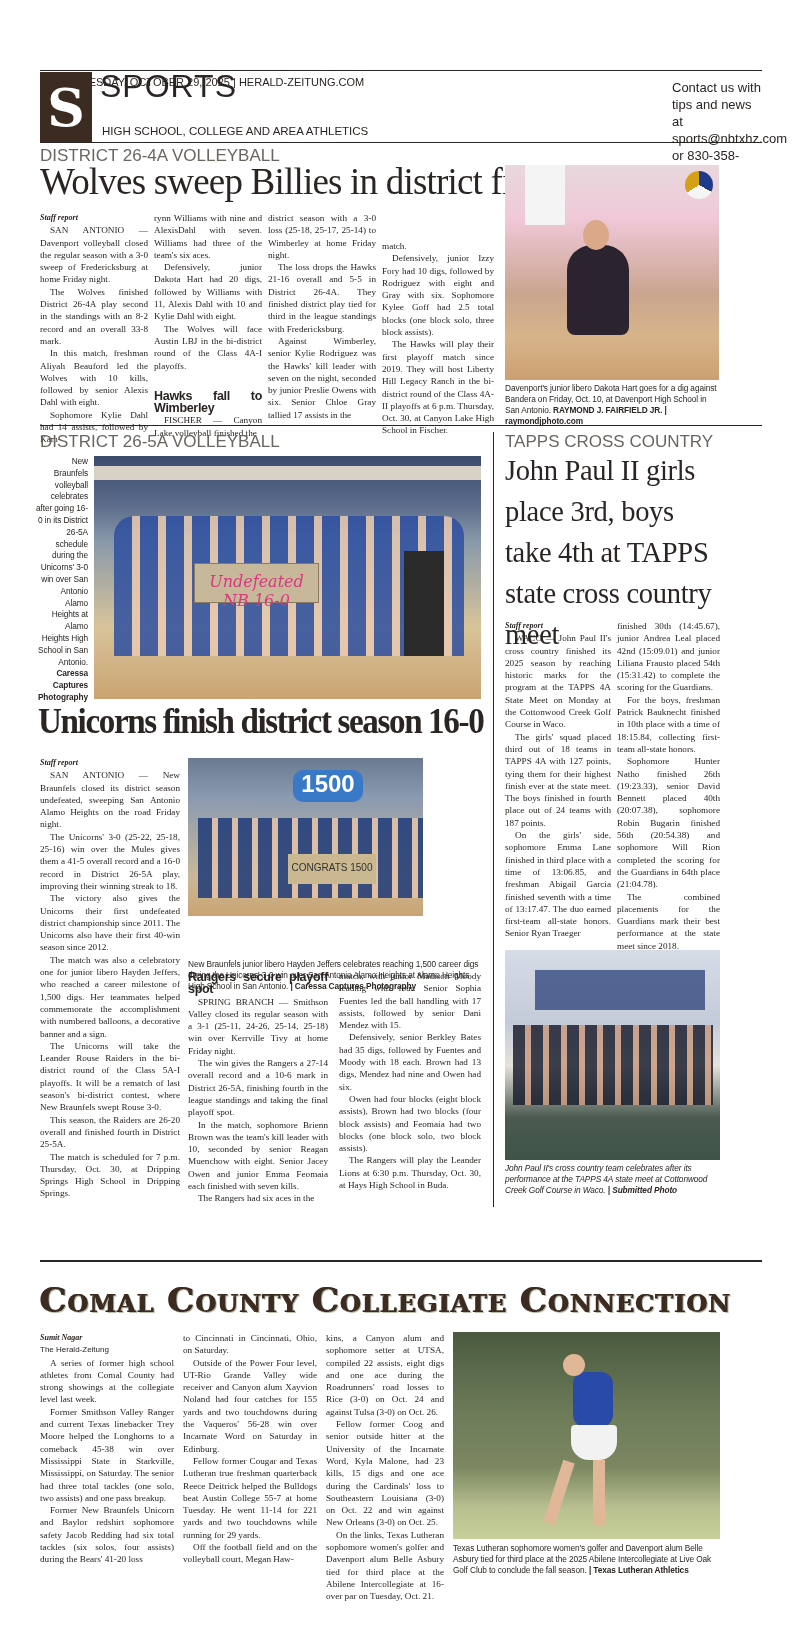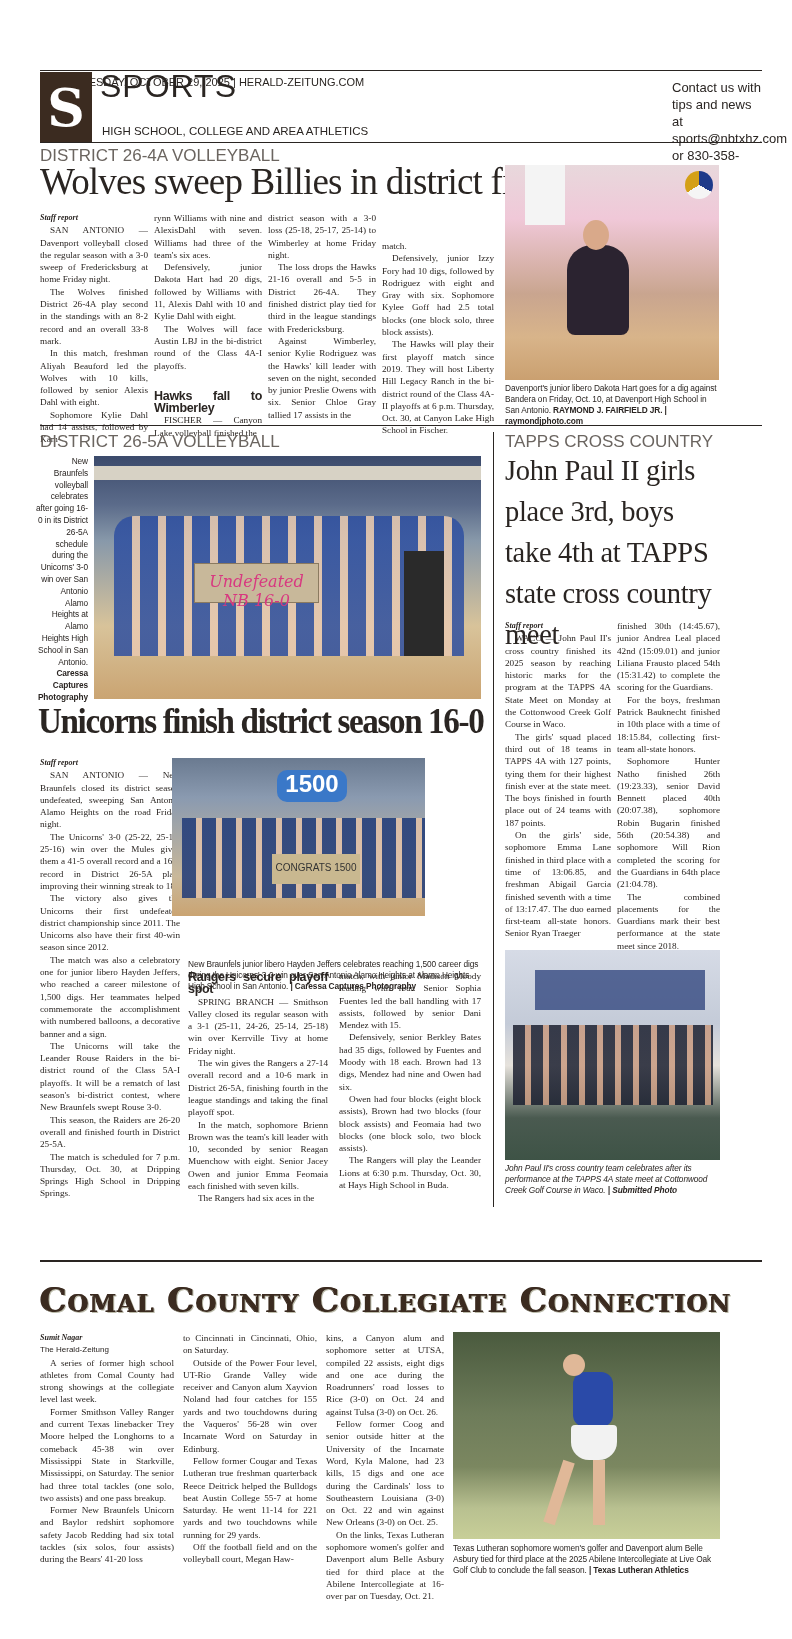--- a/index.html
+++ b/index.html
@@ -101,21 +101,21 @@
   <p class="byline">Staff report</p>
   <p>SAN ANTONIO — New Braunfels closed its district season undefeated, sweeping San Antonio Alamo Heights on the road Friday night.</p>
   <p>The Unicorns' 3-0 (25-22, 25-18, 25-16) win over the Mules gives them a 41-5 overall record and a 16-0 record in District 26-5A play, improving their winning streak to 18.</p>
   <p>The victory also gives the Unicorns their first undefeated district championship since 2011. The Unicorns also have their first 40-win season since 2012.</p>
   <p>The match was also a celebratory one for junior libero Hayden Jeffers, who reached a career milestone of 1,500 digs. Her teammates helped commemorate the accomplishment with numbered balloons, a decorative banner and a sign.</p>
   <p>The Unicorns will take the Leander Rouse Raiders in the bi-district round of the Class 5A-I playoffs. It will be a rematch of last season's bi-district contest, where New Braunfels swept Rouse 3-0.</p>
   <p>This season, the Raiders are 26-20 overall and finished fourth in District 25-5A.</p>
   <p>The match is scheduled for 7 p.m. Thursday, Oct. 30, at Dripping Springs High School in Dripping Springs.</p>
 </div>
 
-<div class="abs photo" style="left:172px;top:758px;width:253px;height:158px;background:linear-gradient(180deg,#6a7a90 0%,#8a9ab0 25%,#c9b89a 75%,#caa472 100%);">
+<div class="abs photo" style="left:188px;top:758px;width:235px;height:158px;background:linear-gradient(180deg,#6a7a90 0%,#8a9ab0 25%,#c9b89a 75%,#caa472 100%);">
   <div style="position:absolute;left:105px;top:12px;width:70px;height:32px;background:#3a78c8;border-radius:10px;color:#fff;font-size:24px;font-weight:bold;text-align:center;font-family:'Liberation Sans',sans-serif;">1500</div>
   <div style="position:absolute;left:10px;top:60px;width:275px;height:80px;background:repeating-linear-gradient(90deg,#1f3a78 0 14px,#e2c2a8 14px 20px);opacity:0.85;"></div>
   <div style="position:absolute;left:100px;top:96px;width:88px;height:30px;background:#c9b890;color:#333;font-size:10px;text-align:center;padding-top:8px;font-family:'Liberation Sans',sans-serif;">CONGRATS 1500</div>
 </div>
 <div class="abs caption" style="left:188px;top:919px;width:293px;margin-top:40px;">
   <span>New Braunfels junior libero Hayden Jeffers celebrates reaching 1,500 career digs during the Unicorns' 3-0 win over San Antonio Alamo Heights at Alamo Heights High School in San Antonio.</span>
   <b>| Caressa Captures Photography</b>
 </div>
 
 <div class="abs col" style="left:188px;top:955px;width:140px;">
@@ -166,21 +166,21 @@
 <div class="abs col" style="left:40px;top:1332px;width:134px;">
   <p class="byline" style="margin-bottom:10px">Sumit Nagar</p>
   <p class="byline-sub">The Herald-Zeitung</p>
   <p>A series of former high school athletes from Comal County had strong showings at the collegiate level last week.</p>
   <p>Former Smithson Valley Ranger and current Texas linebacker Trey Moore helped the Longhorns to a comeback 45-38 win over Mississippi State in Starkville, Mississippi, on Saturday. The senior had three total tackles (one solo, two assists) and one pass breakup.</p>
   <p>Former New Braunfels Unicorn and Baylor redshirt sophomore safety Jacob Redding had six total tackles (six solos, four assists) during the Bears' 41-20 loss</p>
 </div>
 <div class="abs col" style="left:183px;top:1332px;width:134px;">
   <p style="text-indent:0">to Cincinnati in Cincinnati, Ohio, on Saturday.</p>
   <p>Outside of the Power Four level, UT-Rio Grande Valley wide receiver and Canyon alum Xayvion Noland had four catches for 155 yards and two touchdowns during the Vaqueros' 56-28 win over Incarnate Word on Saturday in Edinburg.</p>
-  <p>Fellow former Cougar and Texas Lutheran true freshman quarterback Reece Deitrick helped the Bulldogs beat Austin College 55-7 at home Saturday. He went 11-14 for 221 yards and two touchdowns while running for 29 yards.</p>
+  <p>Fellow former Cougar and Texas Lutheran true freshman quarterback Reece Deitrick helped the Bulldogs beat Austin College 55-7 at home Tuesday. He went 11-14 for 221 yards and two touchdowns while running for 29 yards.</p>
   <p>Off the football field and on the volleyball court, Megan Haw-</p>
 </div>
 <div class="abs col" style="left:326px;top:1332px;width:118px;">
   <p style="text-indent:0">kins, a Canyon alum and sophomore setter at UTSA, compiled 22 assists, eight digs and one ace during the Roadrunners' road losses to Rice (3-0) on Oct. 24 and against Tulsa (3-0) on Oct. 26.</p>
   <p>Fellow former Coog and senior outside hitter at the University of the Incarnate Word, Kyla Malone, had 23 kills, 15 digs and one ace during the Cardinals' loss to Southeastern Louisiana (3-0) on Oct. 22 and win against New Orleans (3-0) on Oct. 25.</p>
   <p>On the links, Texas Lutheran sophomore women's golfer and Davenport alum Belle Asbury tied for third place at the Abilene Intercollegiate at 16-over par on Tuesday, Oct. 21.</p>
 </div>
 
 <div class="abs photo" style="left:453px;top:1332px;width:267px;height:207px;background:linear-gradient(180deg,#4a5a3e 0%,#6e7c5a 40%,#7b8760 65%,#b8c090 85%,#c8cf98 100%);">
   <div style="position:absolute;left:120px;top:40px;width:40px;height:55px;background:#2a4aa8;border-radius:12px;"></div>

